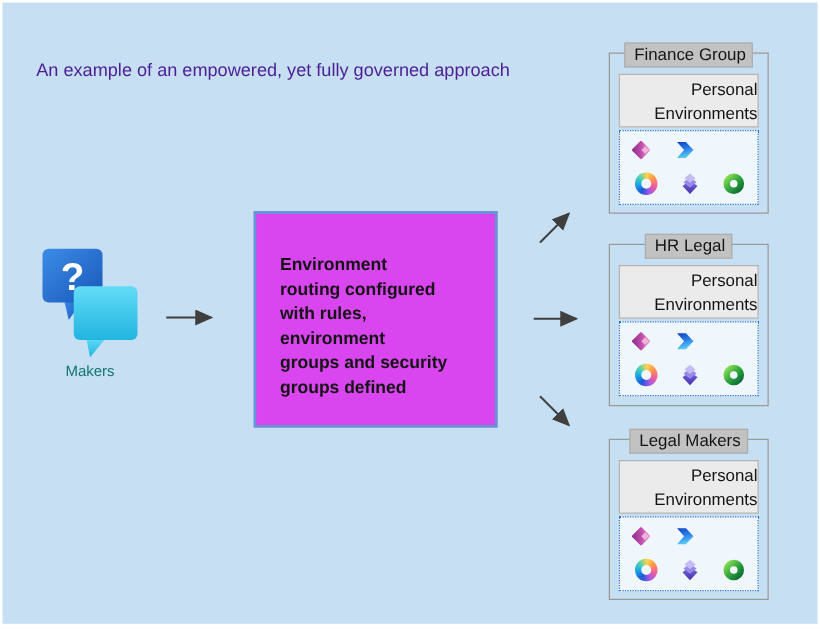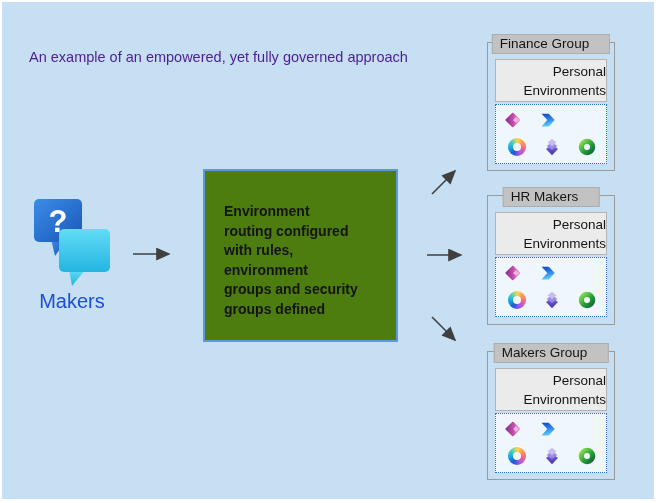--- a/index.html
+++ b/index.html
@@ -6,32 +6,32 @@
   .canvas{position:relative;width:656px;height:503px;background:#ffffff;overflow:hidden;}
   .bg{position:absolute;left:2px;top:2px;right:2px;bottom:4px;background:#c6dff2;}
 
   
   .title{position:absolute;left:29px;top:23px;font-size:17.5px;font-weight:bold;color:#151515;letter-spacing:.1px;}
   .subtitle{position:absolute;left:29px;top:49px;font-size:14.5px;color:#4c1d95;}
 
   
   .makers{position:absolute;left:26px;top:196px;width:92px;text-align:center;}
   .makers svg{display:block;margin:0 auto;}
-  .makers-label{margin-top:2px;font-size:20px;color:#1d4ed8;}
+  .makers-label{margin-top:2px;font-size:12px;color:#0f766e;}
 
   
   .routing-box{position:absolute;left:203px;top:169px;width:195px;height:173px;box-sizing:border-box;
-    background:#4d7c0f;border:2px solid #5b9bd5;}
+    background:#d946ef;border:2px solid #5b9bd5;}
   .routing-text{position:absolute;left:19px;top:31px;right:12px;font-size:14px;font-weight:bold;
     color:#141414;line-height:19.5px;white-space:pre-line;}
 
   
   .group{position:absolute;left:487px;width:128px;height:129px;box-sizing:border-box;border:1px solid #9a9a9a;}
   .group-title{position:absolute;left:50%;top:-9px;transform:translateX(-50%);background:#c2c2c2;
-    border:1px solid #adadad;padding:1px 20px 2px 7px;font-size:13.5px;color:#141414;white-space:nowrap;}
+    border:1px solid #adadad;padding:1px 5px 2px 7px;font-size:13.5px;color:#141414;white-space:nowrap;}
   .env-box{position:absolute;left:7px;right:7px;top:16px;height:43px;box-sizing:border-box;background:#ebebeb;
     border:1px solid #b3b3b3;font-size:13.5px;color:#141414;text-align:right;line-height:19px;
     white-space:pre-line;padding-top:2px;}
   .icons-box{position:absolute;left:7px;right:7px;top:61px;height:60px;box-sizing:border-box;
     background:#eff6fc;border:1.5px dotted #2e75d4;}
   .icon-row{display:flex;gap:17px;align-items:center;}
   .icon-row.r1{margin:6px 0 0 8px;}
   .icon-row.r2{margin:9px 0 0 12px;}
   .app-icon{width:18px;height:18px;flex:0 0 auto;}
   .app-icon svg{display:block;width:18px;height:18px;}
@@ -133,21 +133,21 @@
         <span class="app-icon">
           <svg viewBox="0 0 48 48">
               <circle cx="24" cy="24" r="15" fill="none" stroke="url(#g-green)" stroke-width="14"></circle>
             </svg>
         </span>
       </div>
     </div>
   </div>
 
   <div class="group" style="top:195px;height:130px;">
-    <div class="group-title">HR Makers</div>
+    <div class="group-title">HR Legal</div>
     <div class="env-box">Personal
 Environments</div>
     <div class="icons-box">
       <div class="icon-row r1">
         <span class="app-icon">
           <svg viewBox="0 0 48 48">
               <path d="M21.7 5.2 L4.7 22.2 a2.6 2.6 0 0 0 0 3.6 L21.7 42.8 a2.6 2.6 0 0 0 3.6 0 L42.3 25.8 a2.6 2.6 0 0 0 0 -3.6 L25.3 5.2 a2.6 2.6 0 0 0 -3.6 0 Z" fill="url(#g-apps)"></path>
               <path d="M32 16 L40 24 L32 32 L24 24 Z" fill="#f3c0e3" opacity="0.85"></path>
             </svg>
         </span>
@@ -169,21 +169,21 @@
         <span class="app-icon">
           <svg viewBox="0 0 48 48">
               <circle cx="24" cy="24" r="15" fill="none" stroke="url(#g-green)" stroke-width="14"></circle>
             </svg>
         </span>
       </div>
     </div>
   </div>
 
   <div class="group" style="top:351px;">
-    <div class="group-title">Makers Group</div>
+    <div class="group-title">Legal Makers</div>
     <div class="env-box">Personal
 Environments</div>
     <div class="icons-box">
       <div class="icon-row r1">
         <span class="app-icon">
           <svg viewBox="0 0 48 48">
               <path d="M21.7 5.2 L4.7 22.2 a2.6 2.6 0 0 0 0 3.6 L21.7 42.8 a2.6 2.6 0 0 0 3.6 0 L42.3 25.8 a2.6 2.6 0 0 0 0 -3.6 L25.3 5.2 a2.6 2.6 0 0 0 -3.6 0 Z" fill="url(#g-apps)"></path>
               <path d="M32 16 L40 24 L32 32 L24 24 Z" fill="#f3c0e3" opacity="0.85"></path>
             </svg>
         </span>

